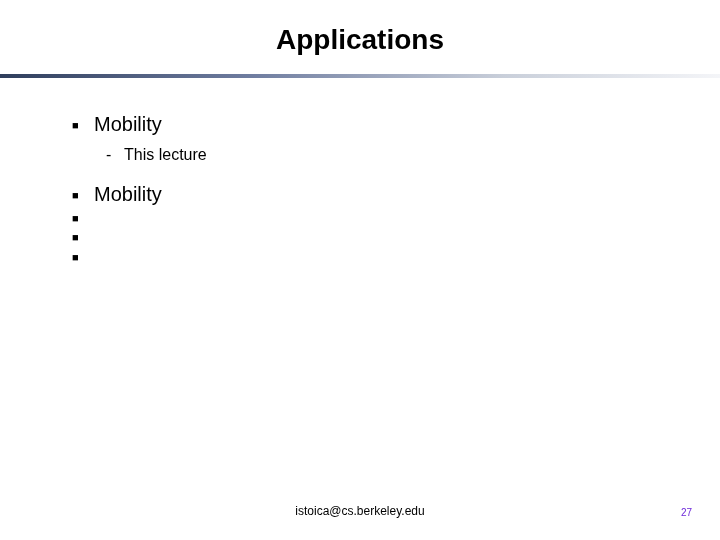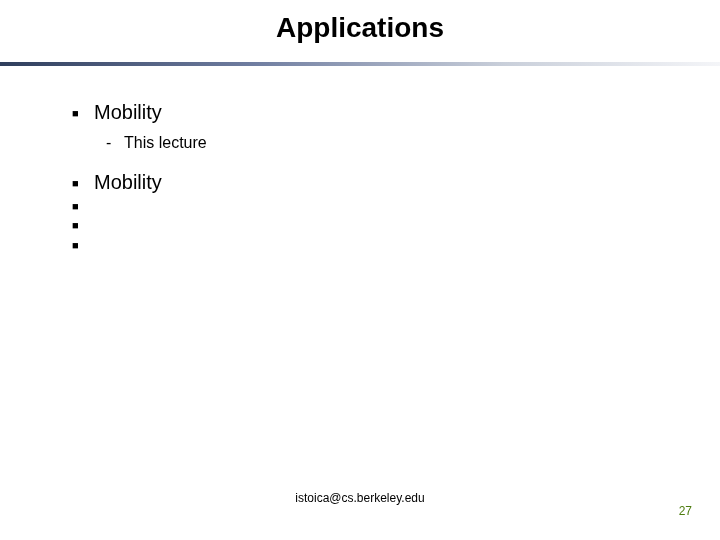--- a/index.html
+++ b/index.html
@@ -16,21 +16,21 @@
   .slide {
     width: 720px;
     height: 540px;
     position: relative;
     box-sizing: border-box;
   }
   .title {
     text-align: center;
     font-size: 28px;
     font-weight: bold;
-    padding-top: 12px;
+    padding-top: 24px;
     padding-bottom: 18px;
   }
   .divider {
     height: 4px;
     width: 100%;
     background: linear-gradient(to right, #2f3e5c 0%, #6f7da0 35%, #c9cfda 70%, #f4f5f8 100%);
   }
   .content {
     padding: 30px 0 0 72px;
     font-size: 20px;
@@ -55,32 +55,32 @@
     font-size: 16px;
     margin-top: 2px;
     margin-bottom: 10px;
   }
   .l2 .dash {
     width: 18px;
     flex: 0 0 18px;
   }
   .footer {
     position: absolute;
-    bottom: 35px;
+    bottom: 22px;
     left: 0;
     width: 720px;
     text-align: center;
     font-size: 12px;
   }
   .pagenum {
     position: absolute;
     bottom: 22px;
     right: 28px;
-    font-size: 12px;
-    color: #4d7c0f;
+    font-size: 10px;
+    color: #6d28d9;
   }
 </style>
 </head>
 <body>
 
 <div class="slide">
 
   <div class="title">Applications</div>
 
   <div class="divider"></div>

